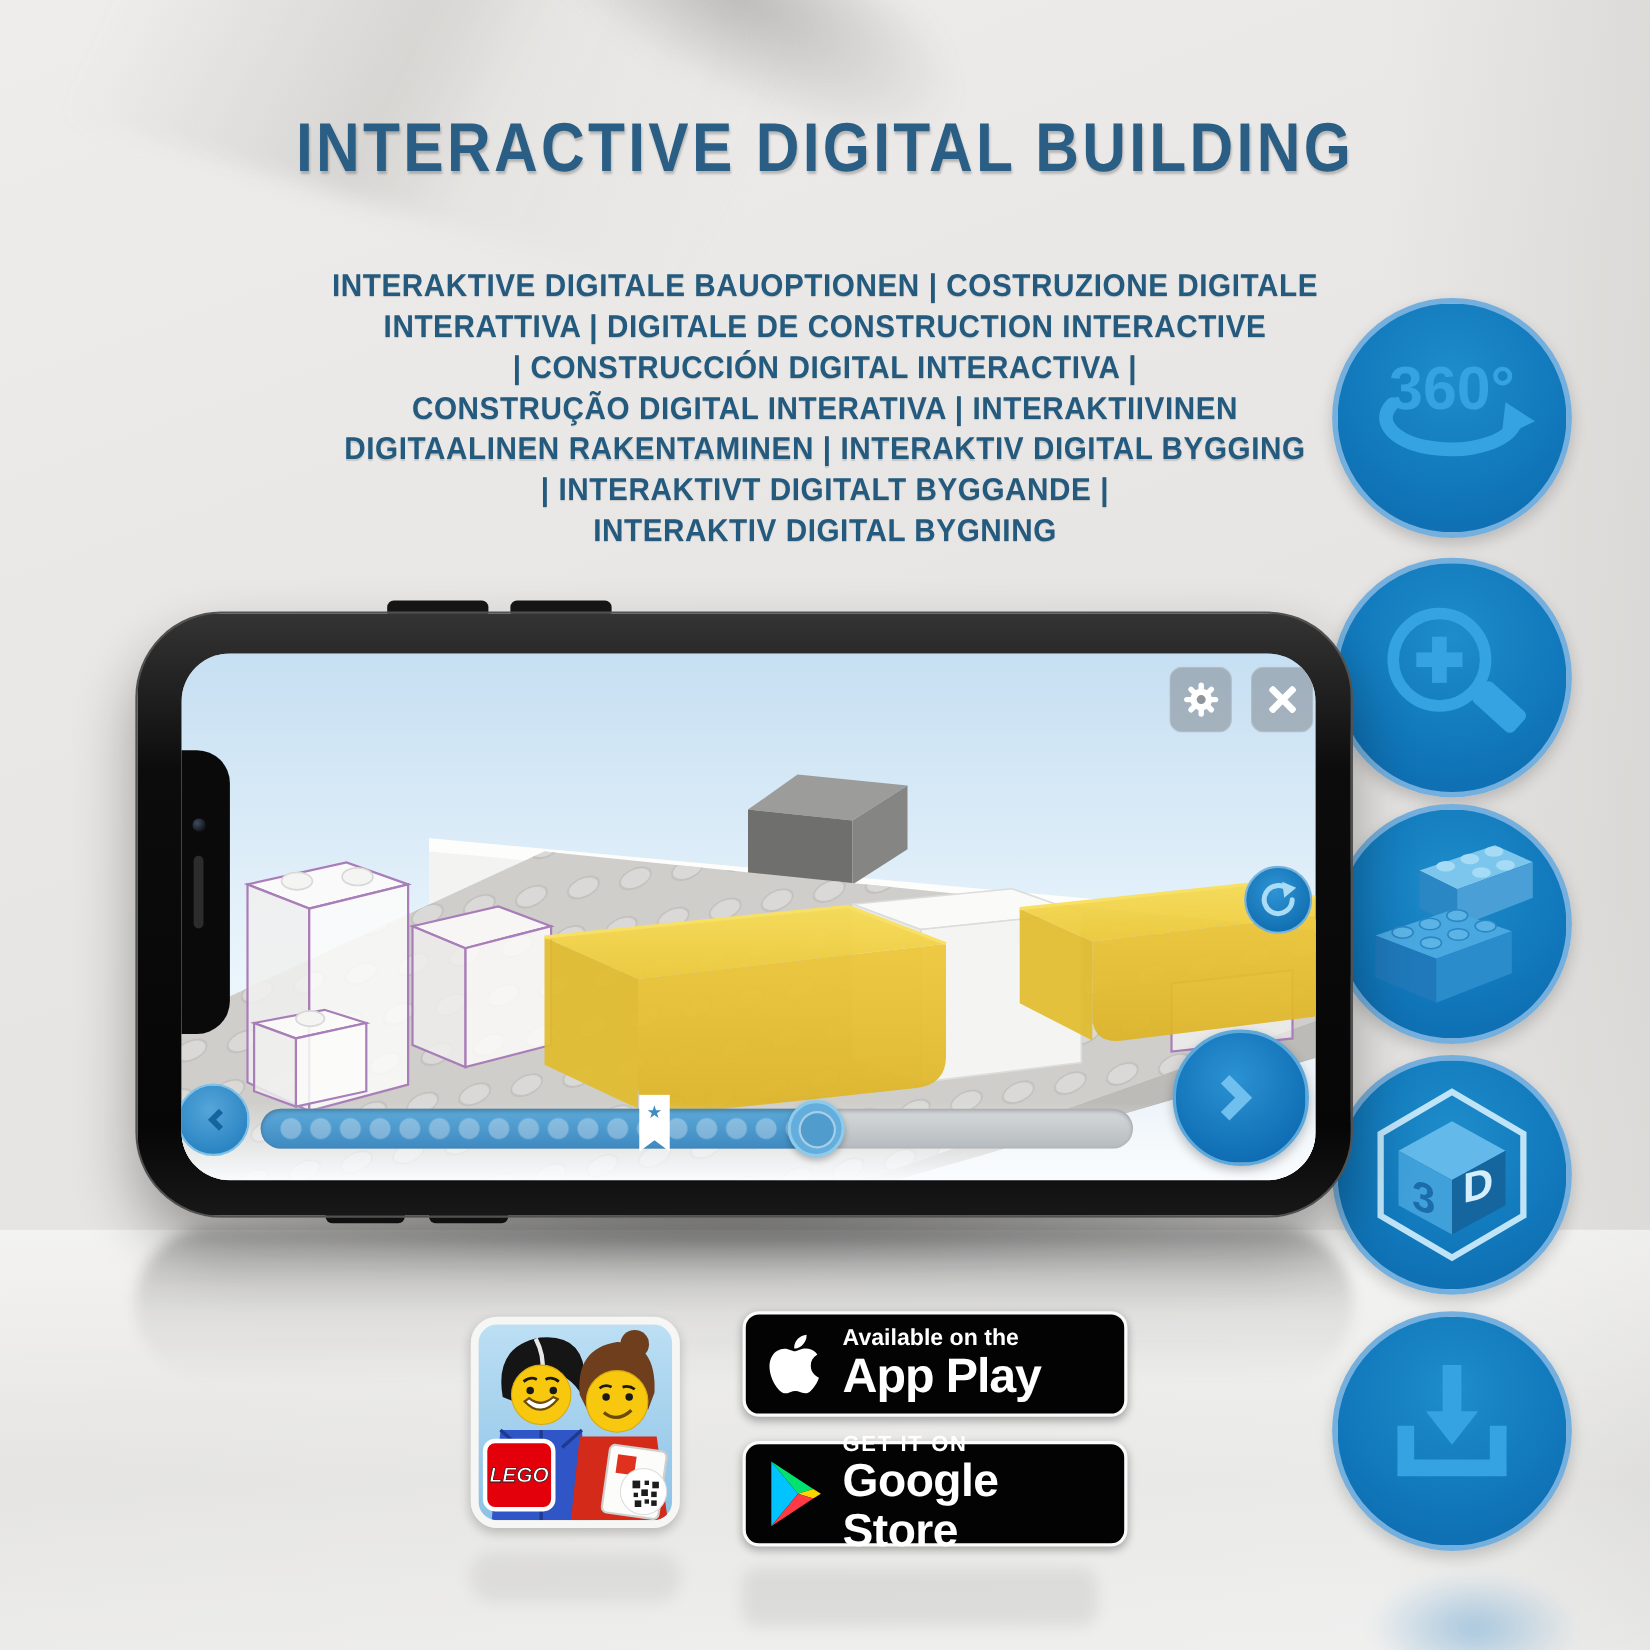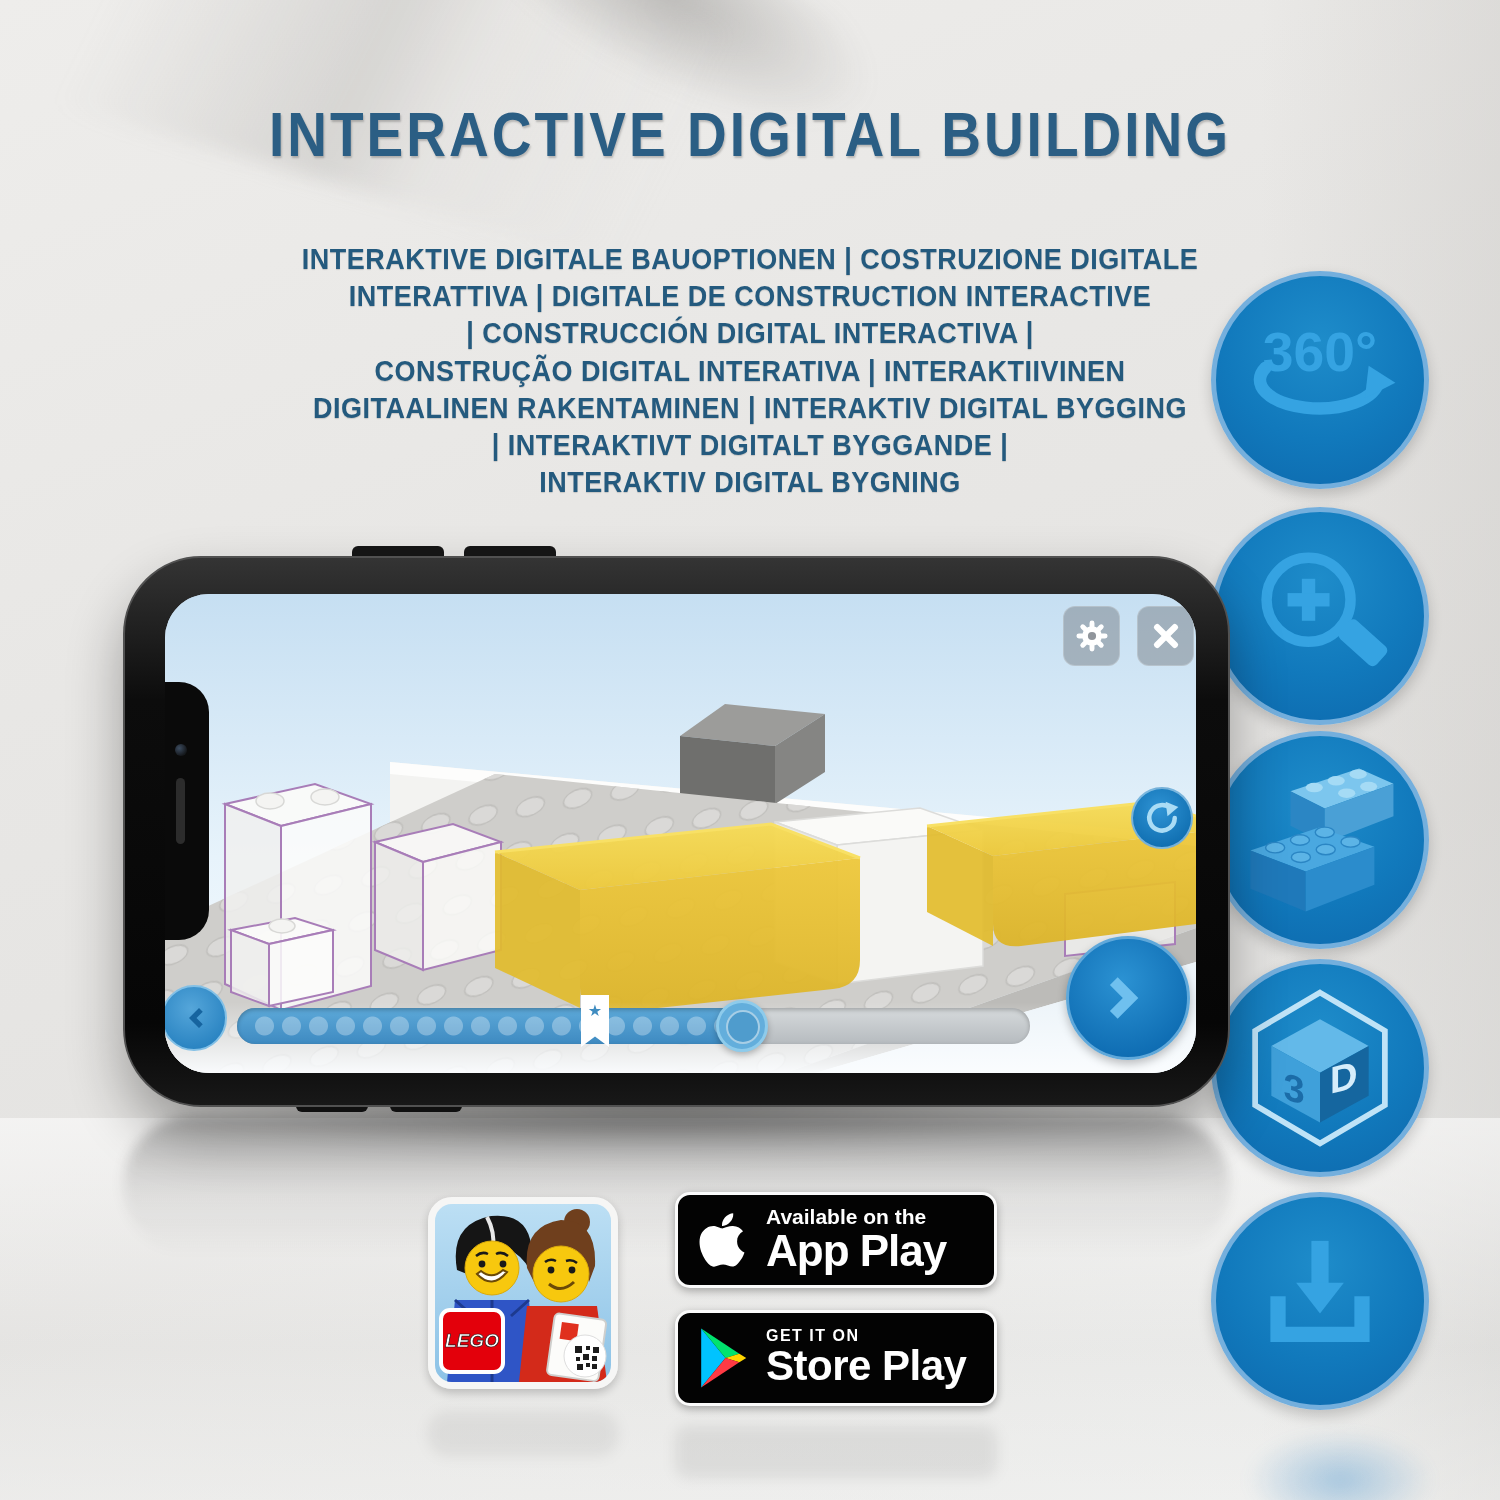--- a/index.html
+++ b/index.html
@@ -80,28 +80,28 @@
   
   .phone-refl{position:absolute;left:123px;top:1116px;width:1107px;height:140px;border-radius:78px;
          background:linear-gradient(180deg,rgba(35,35,35,.28),rgba(35,35,35,.08) 55%,transparent);
          filter:blur(6px);z-index:3;}
   .refl{position:absolute;filter:blur(7px);}
 
   
   .lego-app{position:absolute;left:428px;top:1197px;width:190px;height:192px;border-radius:24px;
          border:7px solid #f6f6f5;box-sizing:border-box;overflow:hidden;
          background:linear-gradient(180deg,#bcdff4,#8cc2e6);box-shadow:0 4px 10px rgba(0,0,0,.2);z-index:6;}
-  .badge{position:absolute;left:675px;width:322px;height:96px;background:#030303;border-radius:15px;
+  .badge{position:absolute;left:675px;width:350px;height:96px;background:#030303;border-radius:15px;
          border:3px solid #fbfbfb;box-sizing:border-box;display:flex;align-items:center;
          box-shadow:0 3px 8px rgba(0,0,0,.3);z-index:6;}
   .badge .logo{width:88px;display:flex;align-items:center;justify-content:center;flex:0 0 auto;}
   .badge .lines{display:flex;flex-direction:column;color:#fff;line-height:1.05;}
   .as-line1{font-size:21px;font-weight:bold;}
   .as-line2{font-size:44px;font-weight:bold;letter-spacing:-1px;}
-  .gp-line1{font-size:16px;font-weight:bold;letter-spacing:1.5px;}
+  .gp-line1{font-size:20px;font-weight:bold;letter-spacing:1.5px;}
   .gp-line2{font-size:42px;font-weight:bold;letter-spacing:-.5px;}
 </style>
 </head>
 <body>
 
 <div class="vein1"></div>
 <div class="vein2"></div>
 <div class="shade-right"></div>
 <div class="floor"></div>
 
@@ -385,15 +385,15 @@
   <div class="logo">
     <svg viewBox="0 0 60 70" width="52" height="62">
       <polygon points="6,1 34,35 6,69" fill="#00c3ff"></polygon>
       <polygon points="6,1 50,30 34,35" fill="#00e36e"></polygon>
       <polygon points="34,35 50,30 58,35 50,40" fill="#ffd500"></polygon>
       <polygon points="6,69 34,35 50,40" fill="#ff3a44"></polygon>
     </svg>
   </div>
   <div class="lines">
     <span class="gp-line1">GET IT ON</span>
-    <span class="gp-line2">Store Play</span>
+    <span class="gp-line2">Google Store</span>
   </div>
 </div>
 
 </body></html>

